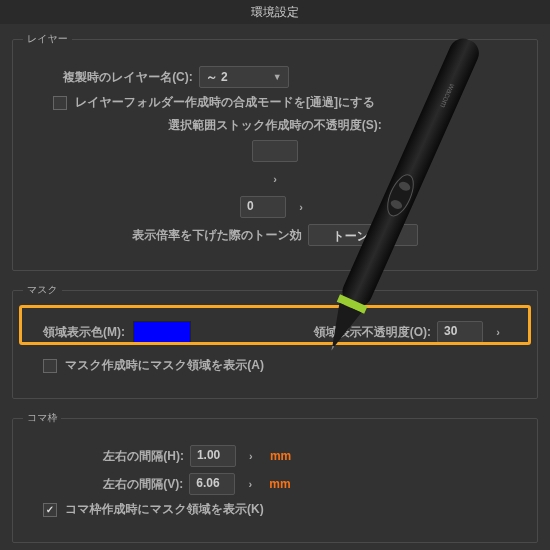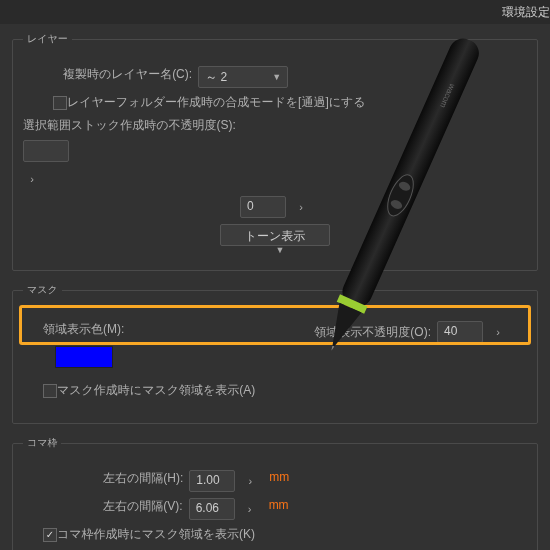--- a/index.html
+++ b/index.html
@@ -8,43 +8,44 @@
     background: #323232;
     font-family: "Meiryo", "Hiragino Sans", sans-serif;
     font-size: 12px;
     color: #b0b0b0;
     overflow: hidden;
     position: relative;
   }
   .title-bar {
     height: 24px;
     background: #2a2a2a;
-    text-align: right;
+    text-align: center;
     line-height: 24px;
     color: #ccc;
     font-size: 12px;
   }
   .content { padding: 8px 12px; }
   fieldset {
     border: 1px solid #4a4a4a;
     border-radius: 2px;
     margin-bottom: 12px;
     padding: 14px 10px 18px 10px;
     position: relative;
   }
   legend {
     padding: 0 4px;
     color: #b0b0b0;
     font-size: 10px;
   }
   .row {
     display: flex;
-    align-items: flex-start;
+    align-items: center;
     margin: 6px 0;
     gap: 6px;
+    font-weight: bold;
   }
   .row.indent { padding-left: 40px; }
   .label { white-space: nowrap; }
   .select {
     display: inline-flex;
     align-items: center;
     justify-content: space-between;
     background: #3c3c3c;
     border: 1px solid #555;
     border-radius: 2px;
@@ -66,21 +67,21 @@
   .arrow-btn {
     width: 18px; height: 22px;
     display: inline-flex;
     align-items: center; justify-content: center;
     color: #aaa;
     font-size: 11px;
   }
   .checkbox {
     display: inline-flex;
     align-items: center;
-    gap: 0;
+    gap: 8px;
   }
   .cb-box {
     width: 14px; height: 14px;
     border: 1px solid #666;
     background: #3a3a3a;
     display: inline-flex;
     align-items: center; justify-content: center;
     font-size: 10px;
     color: #ddd;
   }
@@ -139,40 +140,41 @@
       <div class="num-input"></div>
       <div class="arrow-btn">›</div>
     </div>
 
     <div class="row" style="justify-content:center;">
       <div class="num-input">0</div>
       <div class="arrow-btn">›</div>
     </div>
 
     <div class="row" style="justify-content:center;">
+      <span class="label">表示倍率を下げた際のトーン効</span>
       <div class="select" style="min-width:110px;flex-direction:column;">
         <span>トーン表示</span>
         <span class="chev">▼</span>
       </div>
     </div>
   </fieldset>
 
   <fieldset style="position:relative;">
     <legend>マスク</legend>
 
     <div class="highlight-box" style="left:6px; top:8px; right:6px; height:40px;"></div>
 
     <div class="row" style="padding:4px 20px; justify-content:space-between;">
-      <div style="display:flex; align-items:center; gap:8px;flex-direction:column;">
+      <div style="display:flex; align-items:center; gap:8px;">
         <span class="label">領域表示色(M):</span>
         <div class="color-swatch"></div>
       </div>
       <div style="display:flex; align-items:center; gap:6px;">
         <span class="label">領域表示不透明度(O):</span>
-        <div class="num-input">40</div>
+        <div class="num-input">30</div>
         <div class="arrow-btn">›</div>
       </div>
     </div>
 
     <div class="row" style="padding-left:20px; margin-top:10px;">
       <label class="checkbox">
         <span class="cb-box"></span>
         <span>マスク作成時にマスク領域を表示(A)</span>
       </label>
     </div>

